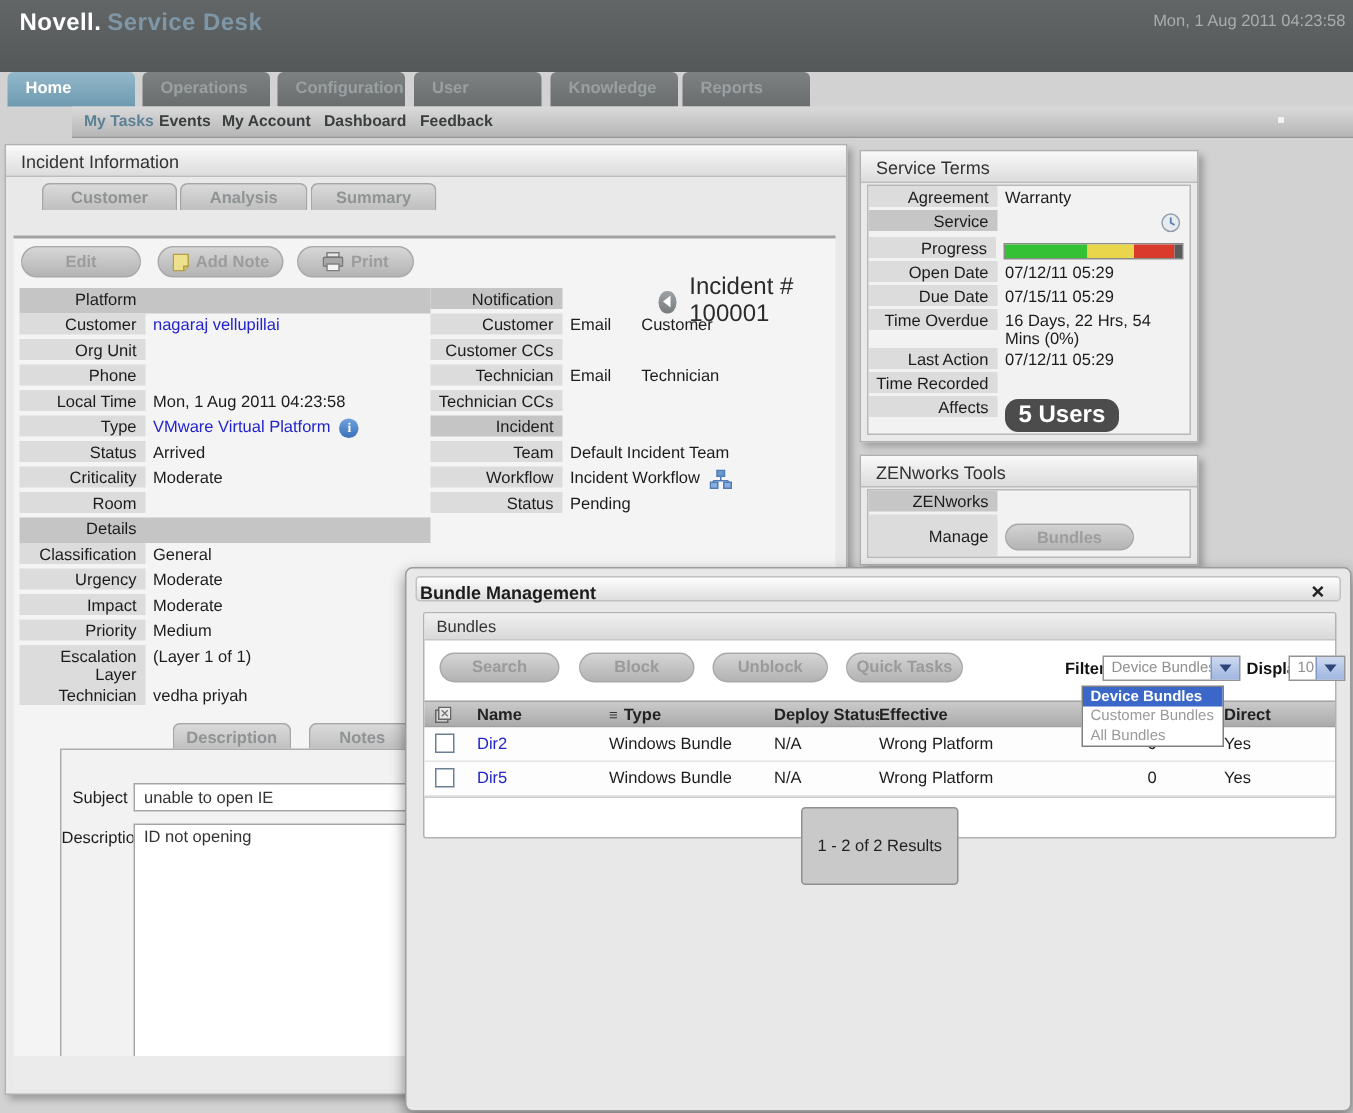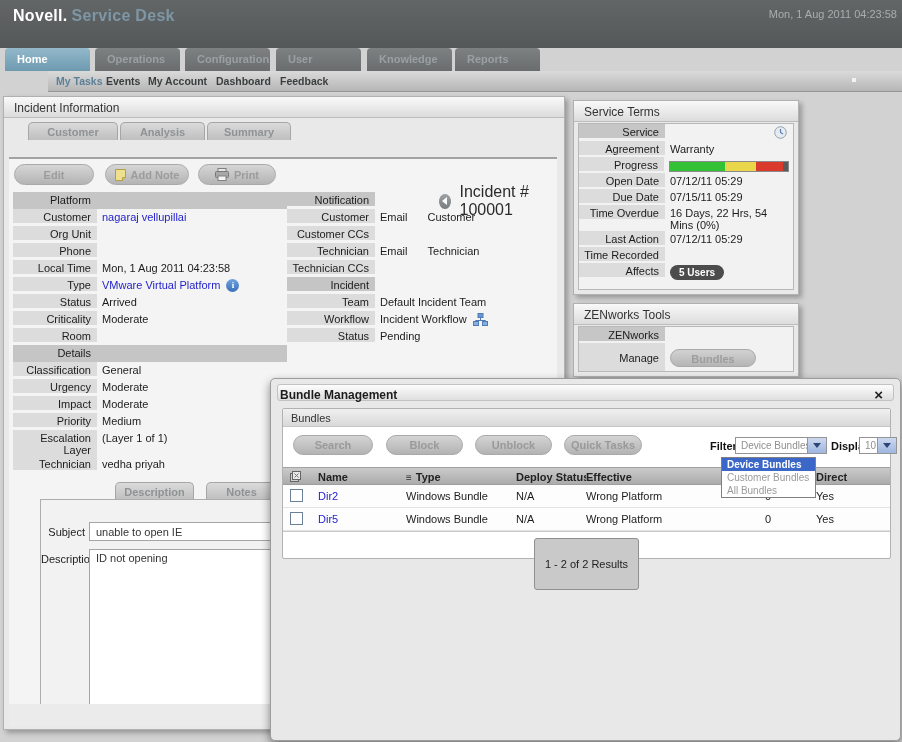--- a/index.html
+++ b/index.html
@@ -59,21 +59,21 @@
   #service-panel{left:573px;top:100px;width:224px;height:193px;}
   #zen-panel{left:573px;top:303px;width:224px;height:72px;}
   .fieldset{position:absolute;left:4px;top:22px;right:4px;bottom:4px;background:#f2f2f2;
             border:1px solid #b8b8b8;overflow:hidden;}
   .srow{display:flex;min-height:16px;align-items:flex-start;}
   .slbl{width:86px;background:#dcdcdc;text-align:right;padding:2px 6px 0 0;box-sizing:border-box;}
   .sval{flex:1;padding:2px 4px 0 5px;}
   .srow.sec .slbl{background:#c6c6c6;}
   .pbar{width:118px;height:9px;border:1px solid #8a8a8a;display:flex;margin-top:2px;background:#fff;}
   .pbar div{height:100%;}
-  .badge{display:inline-block;background:#4c4c4c;color:#fff;font-weight:bold;font-size:10px;
+  .badge{display:inline-block;background:#4c4c4c;color:#fff;font-weight:bold;font-size:16px;
          padding:2px 9px;border-radius:9px;}
   .mini-pill{display:inline-block;width:86px;height:18px;border-radius:9px;border:1px solid #a9a9a9;
              background:linear-gradient(#d2d2d2,#b5b5b5);color:#9d9d9d;font-weight:bold;font-size:11px;
              text-align:center;padding-top:3px;box-sizing:border-box;cursor:pointer;}
   
   #modal{position:absolute;left:270px;top:378px;width:629px;height:361px;background:#e8e8e8;
          border:1px solid #9c9c9c;border-radius:5px;box-shadow:0 4px 10px rgba(0,0,0,.45);z-index:100;}
   .modal-titlebar{position:absolute;left:6px;top:5px;right:6px;height:17px;border:1px solid #c2c2c2;border-radius:3px;
                   background:linear-gradient(#fdfdfd,#dedede);font-size:12px;font-weight:bold;color:#1c1c1c;
                   padding:3px 0 0 2px;box-sizing:border-box;}
@@ -316,30 +316,30 @@
         <div class="field-lab" style="left:0;top:53px">Description</div>
         <textarea class="text-input" style="left: 48px; top: 49px; width: 218px; height: 166px; resize: none;">ID not opening</textarea>
       </div>
     </div>
     <div class="footer-strip"></div>
   </div>
 
   <div class="panel" id="service-panel">
     <div class="panel-title">Service Terms</div>
     <div class="fieldset">
+      <div class="srow">
+          <div class="slbl">Agreement</div>
+          <div class="sval">Warranty</div>
+        </div>
       <div class="srow sec">
           <div class="slbl">Service</div>
           <div class="sval" style="text-align:right;padding-right:6px"><svg width="13" height="13" viewBox="0 0 13 13">
               <circle cx="6.5" cy="6.5" r="5.8" fill="#e6ebf0" stroke="#93a0ac"></circle>
               <path d="M6.5 3 v3.5 l2.5 1.5" stroke="#5b7cae" fill="none" stroke-width="1.2"></path>
             </svg></div>
-        </div>
-      <div class="srow">
-          <div class="slbl">Agreement</div>
-          <div class="sval">Warranty</div>
         </div>
       <div class="srow">
           <div class="slbl">Progress</div>
           <div class="sval">
             <div class="pbar">
               <div style="width: 47%; background: rgb(53, 193, 53);"></div>
               <div style="width: 26%; background: rgb(233, 214, 75);"></div>
               <div style="width: 23%; background: rgb(217, 58, 43);"></div>
               <div style="width: 4%; background: rgb(90, 90, 90);"></div>
             </div>

